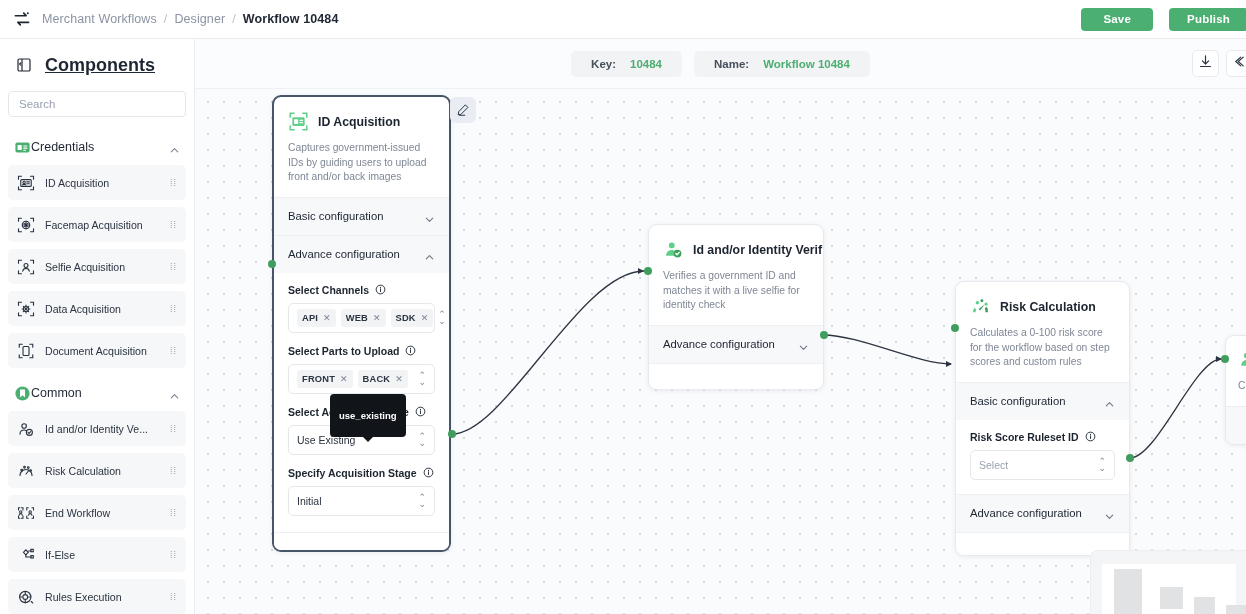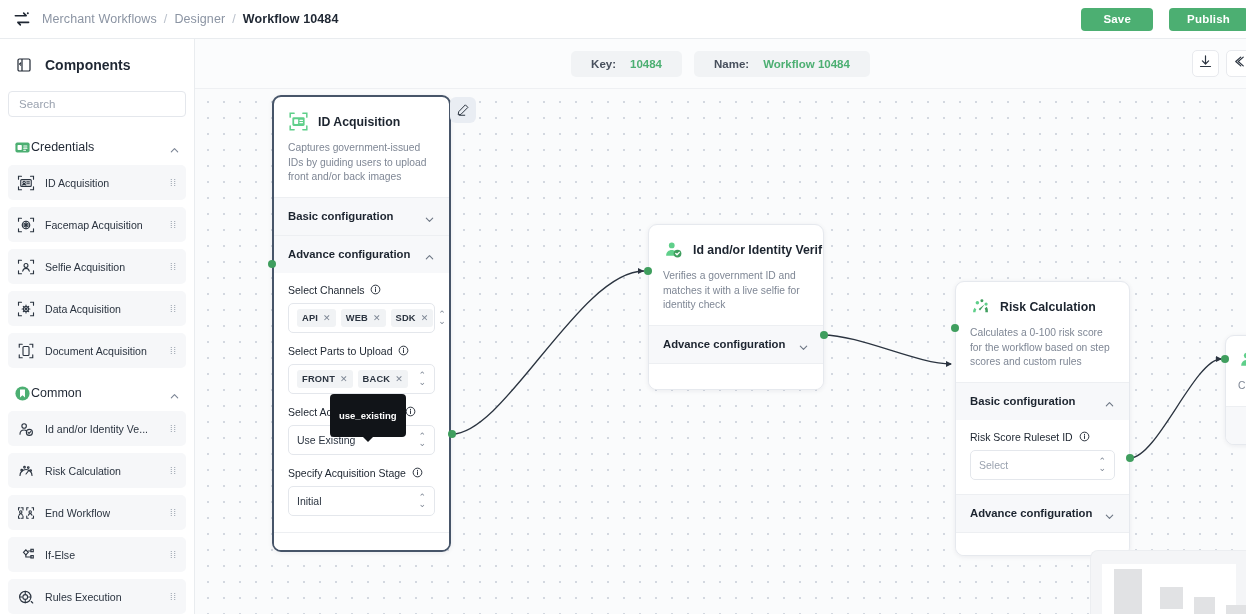--- a/index.html
+++ b/index.html
@@ -31,21 +31,21 @@
   .btn-publish { padding: 0 18px; margin-right: -14px; }
 
   
   .sidebar {
     position: absolute; left: 0; top: 39px; width: 195px; height: 575px;
     background: #ffffff; border-right: 1px solid #e9ecef;
     overflow: hidden;
   }
   .sb-head { display: flex; align-items: center; height: 52px; padding: 0 16px; gap: 13px; }
   .sb-head-icon { width: 16px; height: 16px; color: #1f2733; }
-  .sb-head-title { font-size: 14px; font-weight: bold; color: #1f2733; }
+  .sb-head-title { font-size: 18px; font-weight: bold; color: #1f2733; text-decoration: underline; }
   .sb-search {
     margin: 0 8px 12px 8px; height: 26px; border: 1px solid #e4e7ec; border-radius: 4px;
     display: flex; align-items: center; padding: 0 10px;
   }
   .sb-search span { font-size: 11.5px; color: #9aa2af; }
   .sb-group-head {
     display: flex; align-items: center; height: 36px; padding: 0 14px; gap: 0;
     cursor: pointer;
   }
   .sb-group-ic { width: 17px; height: 17px; flex: none; }
@@ -96,26 +96,26 @@
   .node-head { padding: 14px 14px 12px 14px; }
   .node-title-row { display: flex; align-items: center; gap: 9px; margin-bottom: 9px; }
   .node-ic { width: 21px; height: 21px; flex: none; }
   .node-title { font-size: 12.3px; font-weight: bold; color: #1c242f; white-space: nowrap; }
   .node-desc { font-size: 10.3px; line-height: 14.5px; color: #7f8795; }
   .sect {
     border-top: 1px solid #edeff2; background: #f7f8fa;
     height: 38px; display: flex; align-items: center; padding: 0 14px; cursor: pointer;
   }
   .sect.open { background: #f7f8fa; }
-  .sect-t { font-size: 11.3px; font-weight: bold; color: #1c242f; }
+  .sect-t { font-size: 11.3px; font-weight: normal; color: #1c242f; }
   .sect-c { margin-left: auto; width: 11px; height: 11px; color: #6d7684; }
   .sect-body { background: #fff; padding: 11px 14px 4px 14px; }
   .field { margin-bottom: 12px; }
   .f-label { display: flex; align-items: center; gap: 6px; margin-bottom: 7px; }
-  .f-label span { font-size: 10.5px; font-weight: normal; color: #1c242f; }
+  .f-label span { font-size: 10.5px; font-weight: bold; color: #1c242f; }
   .info-i { width: 11px; height: 11px; color: #98a0ad; flex: none; }
   .f-input {
     border: 1px solid #e4e7ec; border-radius: 5px; min-height: 30px;
     display: flex; align-items: center; padding: 0 8px; gap: 5px; background: #fff;
     cursor: pointer;
   }
   .chip {
     background: #f1f3f5; border-radius: 3px; height: 18px; padding: 0 5px;
     display: flex; align-items: center; gap: 5px;
   }

